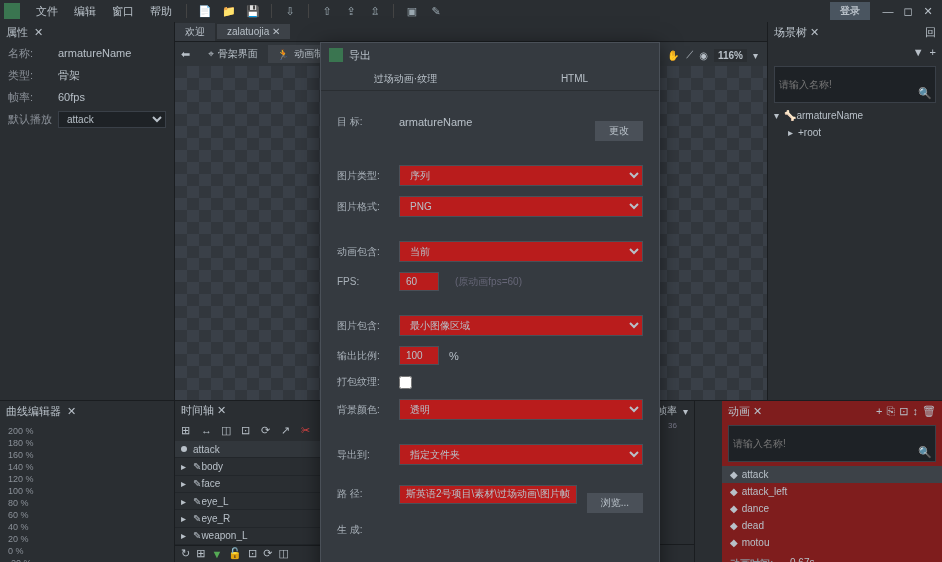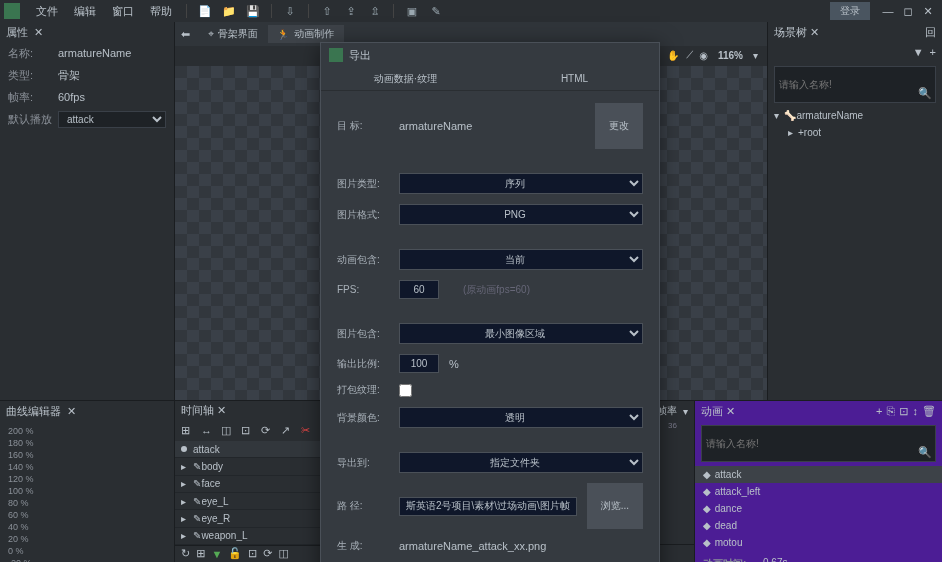--- a/index.html
+++ b/index.html
@@ -2,21 +2,21 @@
 <html><head>
 <meta charset="utf-8">
 <style>
 * { margin: 0; padding: 0; box-sizing: border-box; font-family: "Microsoft YaHei", sans-serif; }
 body { width: 942px; height: 562px; background: #2a2e32; color: #b8c0c8; font-size: 11px; overflow: hidden; position: relative; }
 .menubar { height: 22px; background: #2a2e32; display: flex; align-items: center; padding: 0 4px; }
 .menubar .logo { width: 16px; height: 16px; background: #3a7550; margin-right: 8px; }
 .menubar .menu-item { padding: 0 8px; cursor: pointer; }
 .menubar .spacer { flex: 1; }
 .menubar .tool-icon { width: 16px; height: 16px; margin: 0 4px; display: flex; align-items: center; justify-content: center; cursor: pointer; color: #9aa8b0; }
-.menubar .login-btn { background: #4a5560; padding: 2px 10px; margin-right: 8px; cursor: pointer; font-size: 10px; }
+.menubar .login-btn { background: #4a5560; padding: 2px 10px; margin-right: 8px; cursor: pointer; font-size: 10px; font-weight: bold; }
 .menubar .win-btn { width: 16px; height: 16px; margin: 0 2px; cursor: pointer; display: flex; align-items: center; justify-content: center; }
 .divider { width: 1px; height: 14px; background: #444; margin: 0 6px; }
 
 .main-area { display: flex; height: 378px; }
 .left-panel { width: 175px; background: #2a2e32; border-right: 1px solid #1a1d20; }
 .panel-header { height: 20px; background: #2a2e32; display: flex; align-items: center; padding: 0 6px; font-size: 11px; }
 .panel-header .close { margin-left: 6px; cursor: pointer; }
 .prop-row { display: flex; align-items: center; padding: 4px 8px; height: 22px; }
 .prop-row .label { width: 50px; color: #8a9098; }
 .prop-row .value { flex: 1; }
@@ -55,43 +55,43 @@
 .track-row { height: 18px; display: flex; align-items: center; padding: 0 6px; border-bottom: 1px solid #22262a; font-size: 10px; }
 .track-row .dot { width: 6px; height: 6px; background: #b8c0c8; border-radius: 50%; margin-right: 6px; }
 .track-row .name { flex: 1; }
 .track-row .vis { width: 14px; text-align: center; cursor: pointer; }
 
 .keyframe-panel { width: 130px; background: #2a2e32; border-right: 1px solid #1a1d20; position: relative; }
 .kf-header { height: 20px; display: flex; align-items: center; justify-content: flex-end; padding: 0 6px; gap: 6px; font-size: 10px; }
 .kf-ruler { height: 14px; background: #2a2e32; font-size: 8px; display: flex; justify-content: space-around; color: #778; }
 .play-controls { position: absolute; bottom: 0; height: 18px; display: flex; align-items: center; gap: 2px; padding: 0 4px; border-top: 1px solid #1a1d20; width: 100%; }
 
-.anim-panel { flex: 1; background: #4c1d95; }
+.anim-panel { flex: 1; background: #7f1d1d; margin-left: 27px; }
 .anim-header { height: 20px; display: flex; align-items: center; padding: 0 6px; justify-content: space-between; }
 .anim-header .icons { display: flex; gap: 4px; }
 .anim-header .icons span { cursor: pointer; }
 .anim-list div { padding: 3px 8px; font-size: 10px; display: flex; align-items: center; gap: 4px; }
 .anim-list .sel { background: #3d4248; }
 .anim-info { padding: 4px 8px; font-size: 10px; }
 .anim-info div { padding: 2px 0; display: flex; }
 .anim-info .lbl { width: 60px; color: #8a9098; font-weight: bold; }
 .modal { position: absolute; left: 320px; top: 42px; width: 340px; background: #353a40; border: 1px solid #4a5058; box-shadow: 0 4px 20px rgba(0,0,0,0.5); }
 .modal-title { height: 24px; display: flex; align-items: center; padding: 0 8px; background: #353a40; }
 .modal-title .icon { width: 14px; height: 14px; background: #3a7550; margin-right: 6px; }
 .modal-tabs { height: 24px; display: flex; border-bottom: 1px solid #2a2e32; }
 .modal-tabs .mtab { flex: 1; display: flex; align-items: center; justify-content: center; cursor: pointer; font-size: 10px; }
 .modal-tabs .mtab.active { background: #4a5058; }
 .modal-body { padding: 12px 16px; }
 .form-row { display: flex; align-items: center; margin-bottom: 10px; gap: 10px; }
 .form-row .flabel { width: 52px; font-size: 10px; color: #a8b0b8; }
 .form-row .fcontrol { flex: 1; }
-.form-row select, .form-row input[type=text] { width: 100%; background: #0f172a; border: 1px solid #4a5058; color: #b8c0c8; padding: 3px 6px; font-size: 10px; text-align: center; }
-.form-row .hint { color: #667; font-size: 10px; margin-left: 14px; }
+.form-row select, .form-row input[type=text] { width: 100%; background: #b91c1c; border: 1px solid #4a5058; color: #b8c0c8; padding: 3px 6px; font-size: 10px; }
+.form-row .hint { color: #667; font-size: 10px; margin-left: 6px; }
 .form-row input[type=checkbox] { }
-.form-btn { background: #4a5058; padding: 16px 14px; cursor: pointer; font-size: 10px; border: none; color: #b8c0c8; }
+.form-btn { background: #4a5058; padding: 3px 14px; cursor: pointer; font-size: 10px; border: none; color: #b8c0c8; margin-top: 18px; }
 .modal-footer { display: flex; justify-content: center; gap: 40px; padding: 16px 0; }
 .modal-footer button { background: #14532d; border: none; color: #b8c0c8; padding: 4px 20px; cursor: pointer; font-size: 11px; margin-top: 10px; }
 .section-gap { height: 14px; }
 .top-toolbar-right { position: absolute; top: 44px; right: 178px; height: 22px; display: flex; align-items: center; gap: 6px; padding: 0 6px; font-size: 10px; z-index: 5; }
 .top-toolbar-right .zoom { background: #2a2e32; padding: 1px 4px; font-weight: bold; }
 </style>
 </head>
 <body>
 
 <div class="menubar">
@@ -139,20 +139,24 @@
       <span class="label">帧率:</span>
       <span class="value">60fps</span>
     </div>
     <div class="prop-row">
       <span class="label">默认播放</span>
       <span class="value"><select><option>attack</option></select></span>
     </div>
   </div>
 
   <div class="center-area">
+    <div class="tabs-row">
+      <div class="tab">欢迎</div>
+      <div class="tab active"><span>zalatuojia</span> ✕</div>
+    </div>
     <div class="sub-tabs">
       <span style="margin-right:8px;">⬅</span>
       <div class="sub-tab">
           <span>⌖</span>
           <span>骨架界面</span>
         </div>
       <div class="sub-tab active">
           <span>🏃</span>
           <span>动画制作</span>
         </div>
@@ -359,21 +363,21 @@
     </div>
   </div>
 </div>
 
 <div class="modal">
   <div class="modal-title">
     <div class="icon"></div>
     <span>导出</span>
   </div>
   <div class="modal-tabs">
-    <div class="mtab">动画数据·纹理</div>
+    <div class="mtab">过场动画·纹理</div>
     <div class="mtab">HTML</div>
   </div>
   <div class="modal-body">
     <div class="form-row">
       <span class="flabel">目 标:</span>
       <span class="fcontrol">armatureName</span>
       <button class="form-btn">更改</button>
     </div>
     <div class="section-gap"></div>
     <div class="form-row">
@@ -417,20 +421,19 @@
       <span class="flabel">导出到:</span>
       <span class="fcontrol"><select><option>指定文件夹</option></select></span>
     </div>
     <div class="form-row">
       <span class="flabel">路 径:</span>
       <span class="fcontrol"><input type="text" value="斯英语2号项目\素材\过场动画\图片帧" style=""></span>
       <button class="form-btn">浏览...</button>
     </div>
     <div class="form-row">
       <span class="flabel">生 成:</span>
-      <span class="fcontrol">armatureName_attack_xx.png</span>
     </div>
   </div>
   <div class="modal-footer">
     <button>完成</button>
     <button>取消</button>
   </div>
 </div>
 
 </body></html>

